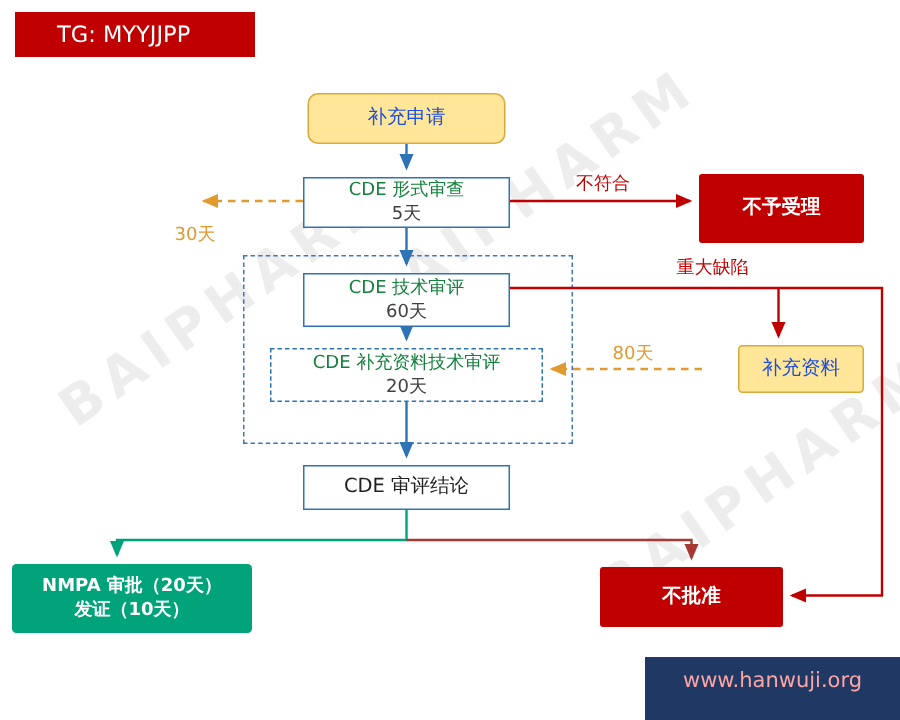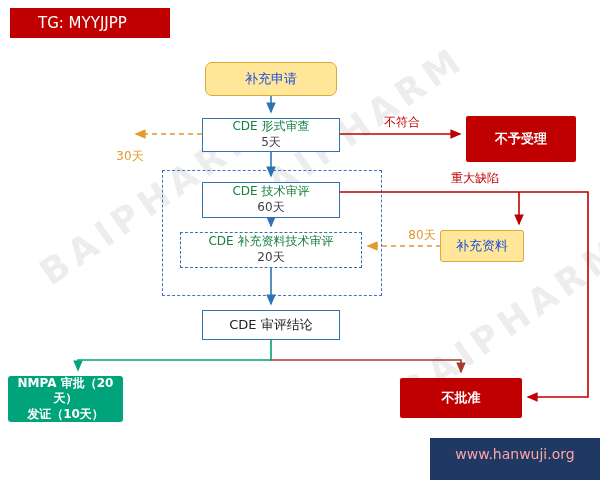--- a/index.html
+++ b/index.html
@@ -99,29 +99,29 @@
   <div class="box blue-box" style="left:202px;top:182px;width:138px;height:36px">
     <div class="box-title">CDE 技术审评</div>
     <div class="box-days">60天</div>
   </div>
 
   <div class="box blue-dashed" style="left:180px;top:232px;width:182px;height:36px">
     <div class="box-title">CDE 补充资料技术审评</div>
     <div class="box-days">20天</div>
   </div>
 
-  <div class="box yellow" style="left:440px;top:230px;width:84px;height:32px;border-radius:3px">
+  <div class="box yellow" style="left:492px;top:230px;width:84px;height:32px;border-radius:3px">
     <div>补充资料</div>
   </div>
 
   <div class="box blue-box" style="left:202px;top:310px;width:138px;height:30px;font-size:13px">
     <div>CDE 审评结论</div>
   </div>
 
-  <div class="box teal-box" style="left:8px;top:376px;width:115px;height:46px">
+  <div class="box teal-box" style="left:8px;top:376px;width:160px;height:46px">
     <div>NMPA 审批（20天）</div>
     <div>发证（10天）</div>
   </div>
 
   <div class="box red-box" style="left:400px;top:378px;width:122px;height:40px">
     <div>不批准</div>
   </div>
 
   <div class="edge-label lbl-red" style="left:370px;top:114px;width:64px">不符合</div>
   <div class="edge-label lbl-orange" style="left:108px;top:148px;width:44px">30天</div>

